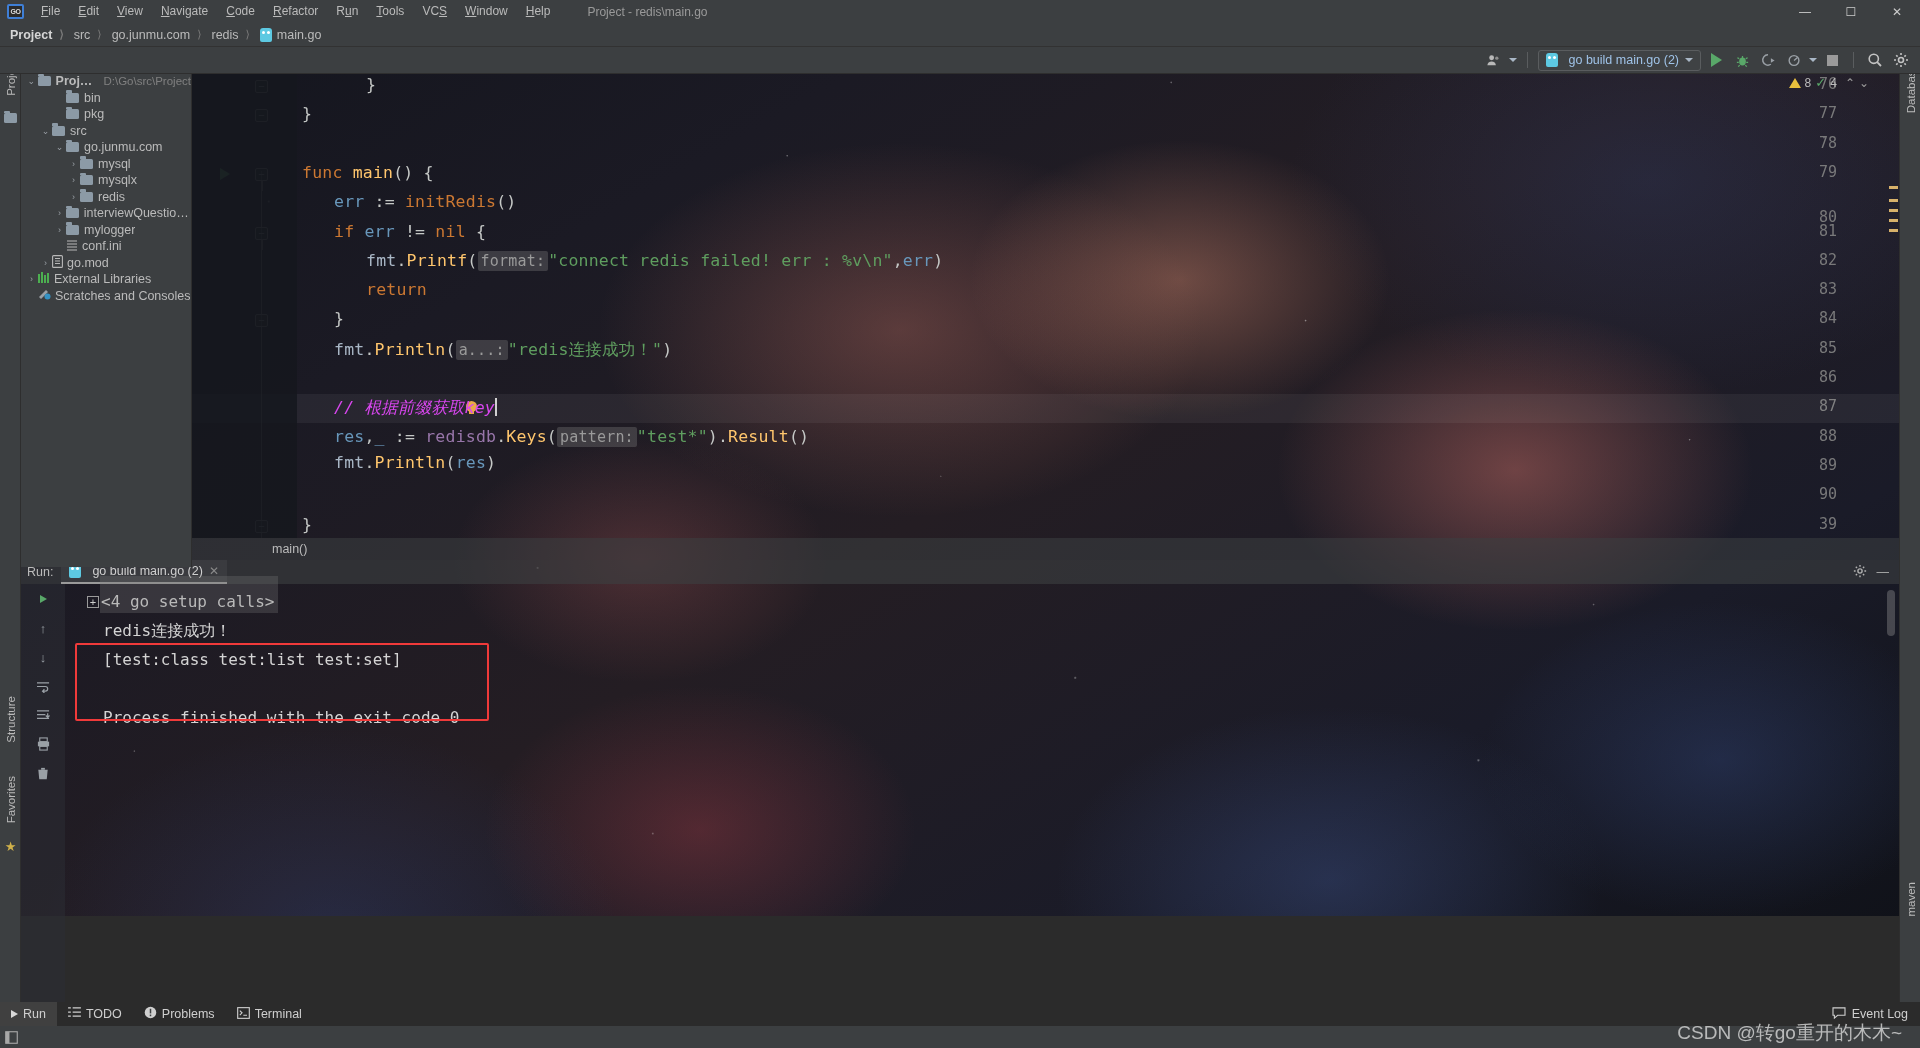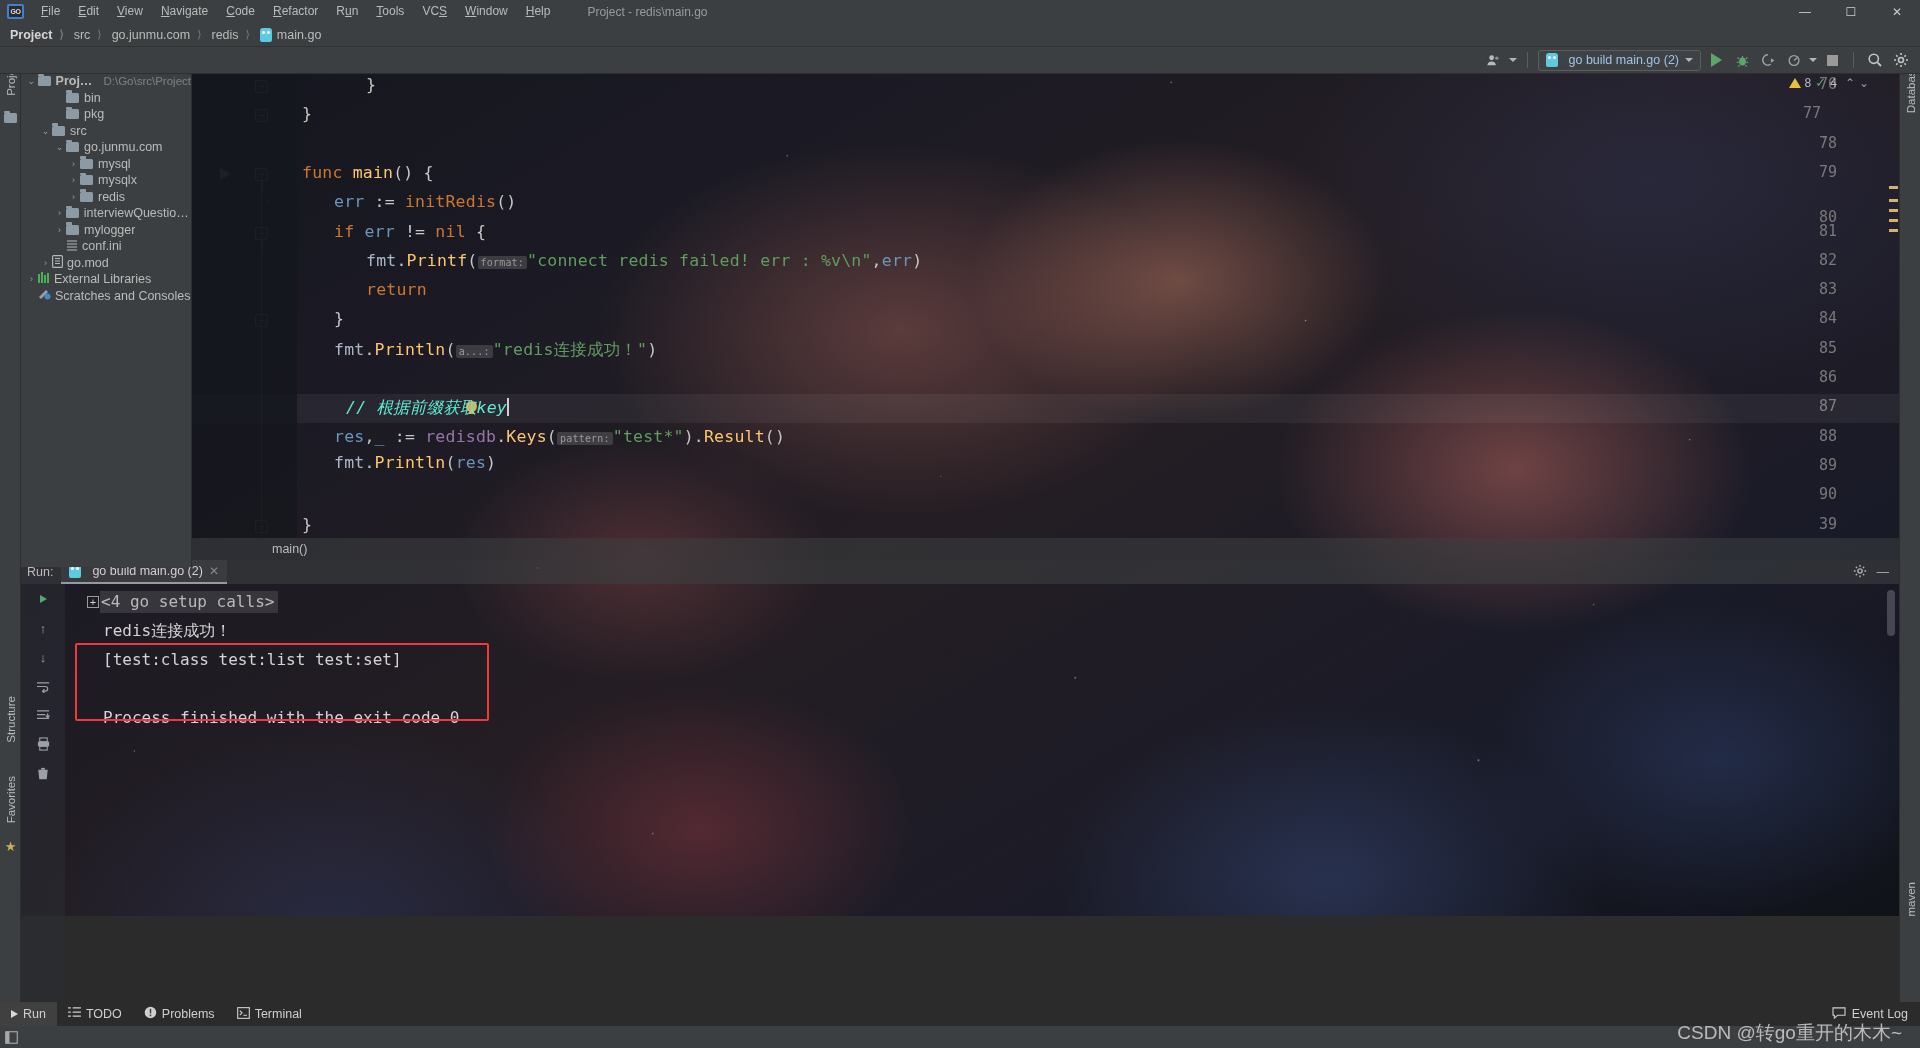--- a/index.html
+++ b/index.html
@@ -168,23 +168,23 @@
     z-index:3;
   }
   .cline { position:absolute; left:0; white-space:pre; }
   .hl-row { position:absolute; left:0; width:100%; height:29px; background:rgba(255,255,255,.055); z-index:1; }
   .caret-bar { display:inline-block; width:1.5px; height:18px; background:#d0d0d0; vertical-align:-3px; }
   .kw { color:#cc7832; }
   .fn { color:#ffc66d; }
   .id { color:#a9b7c6; }
   .var { color:#6897bb; }
   .str { color:#5f9e5f; }
-  .cmt { color:#5eead4; font-style:italic;margin-left:12px; }
+  .cmt { color:#d946ef; font-style:italic; }
   .pkgc { color:#9876aa; }
-  .hint { background:rgba(126,126,126,.35); color:#9a9a9a; font-size:10px; padding:1px 3px; border-radius:2px; font-style:normal; }
+  .hint { background:rgba(126,126,126,.35); color:#9a9a9a; font-size:15px; padding:1px 3px; border-radius:2px; font-style:normal; }
   .plain { color:#c5c8c6; }
   .run-tri { position:absolute; left:28px; width:0;height:0;border-left:10px solid #59a869;border-top:6.5px solid transparent;border-bottom:6.5px solid transparent; }
   .bulb { position:absolute; left:274px; width:11px; height:11px; border-radius:50%; background:#e8a33d; }
   .bulb::after { content:""; position:absolute; left:3px; top:10px; width:5px; height:2.5px; background:#e8a33d; }
 
   
   .inspect {
     position:absolute; right:30px; top:4px; display:flex; align-items:center; gap:4px;
     font-size:12px; color:#bbbbbb; z-index:6;
   }
@@ -221,21 +221,21 @@
   .rs-btn { width:22px; height:20px; display:flex; align-items:center; justify-content:center; color:#9aa0a6; font-size:13px; }
   .console {
     position:absolute; left:62px; top:28px; right:24px; bottom:0;
     font-family:"DejaVu Sans Mono", monospace; font-size:16px; color:#d4d4d4;
   }
   .cout { position:absolute; left:0; white-space:pre; }
   .fold-plus {
     display:inline-block; width:12px; height:12px; border:1px solid #9a9a9a; color:#cfcfcf;
     font-size:11px; line-height:10px; text-align:center; vertical-align:1px; margin-right:1px; font-family:"Liberation Sans",sans-serif;
   }
-  .setupbg { background:rgba(120,120,120,.30); padding:1px 4px 2px 1px; }
+  .setupbg { background:rgba(120,120,120,.30); padding:16px 4px 2px 1px; }
   .redbox { position:absolute; border:2px solid #f03a3a; border-radius:2px; }
 
   
   .cscroll-v { position:absolute; right:4px; top:30px; width:8px; height:46px; background:rgba(160,160,160,.35); border-radius:4px; }
 
   
   .bottombar {
     position:absolute; left:0; top:1002px; width:1920px; height:24px;
     display:flex; align-items:center; z-index:35; font-size:12.5px; color:#cfcfcf;
   }
@@ -527,21 +527,21 @@
         <span class="x">✕</span>
       </div>
     </div>
 
   <div class="editor">
     <div class="gutter"></div>
     <div class="foldline" style="top:100px;height:420px;"></div>
     <div id="gutter-lines">
         <div class="gut-line" style="top: 4px;">76</div>
         <div class="fold" style="top: 9px;">−</div>
-        <div class="gut-line" style="top: 33.3px; text-align: center;">77</div>
+        <div class="gut-line" style="top: 33.3px;">77</div>
         <div class="fold" style="top: 38.3px;">−</div>
         <div class="gut-line" style="top: 62.6px;">78</div>
         <div class="gut-line" style="top: 91.9px;">79</div>
         <div class="fold open" style="top: 96.9px;">−</div>
         <div class="run-tri" style="top: 96.9px;"></div>
         <div class="gut-line" style="top: 121.2px; margin-top: 16px;">80</div>
         <div class="gut-line" style="top: 150.5px;">81</div>
         <div class="fold open" style="top: 155.5px;">−</div>
         <div class="gut-line" style="top: 179.8px;">82</div>
         <div class="gut-line" style="top: 209.1px;">83</div>

